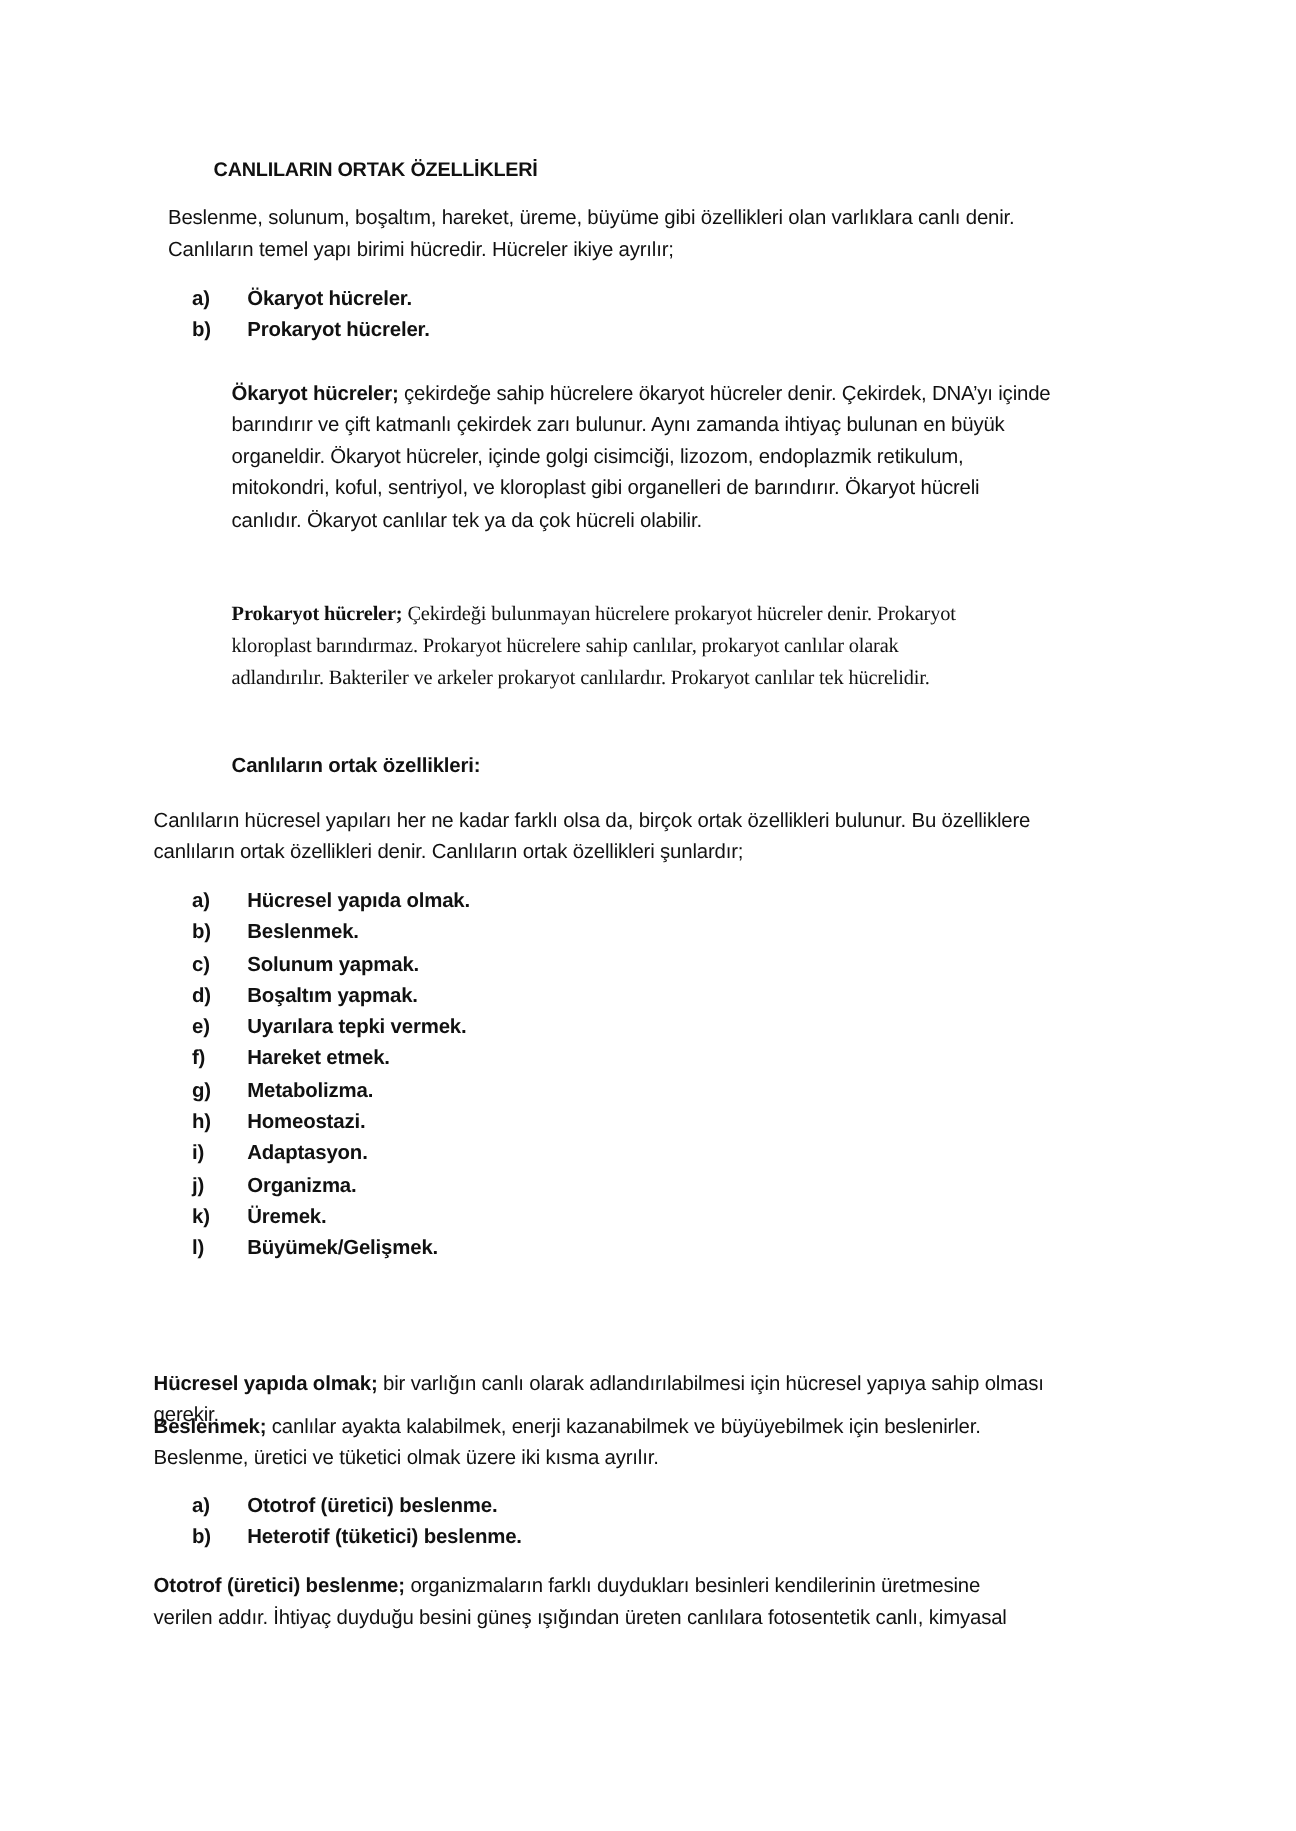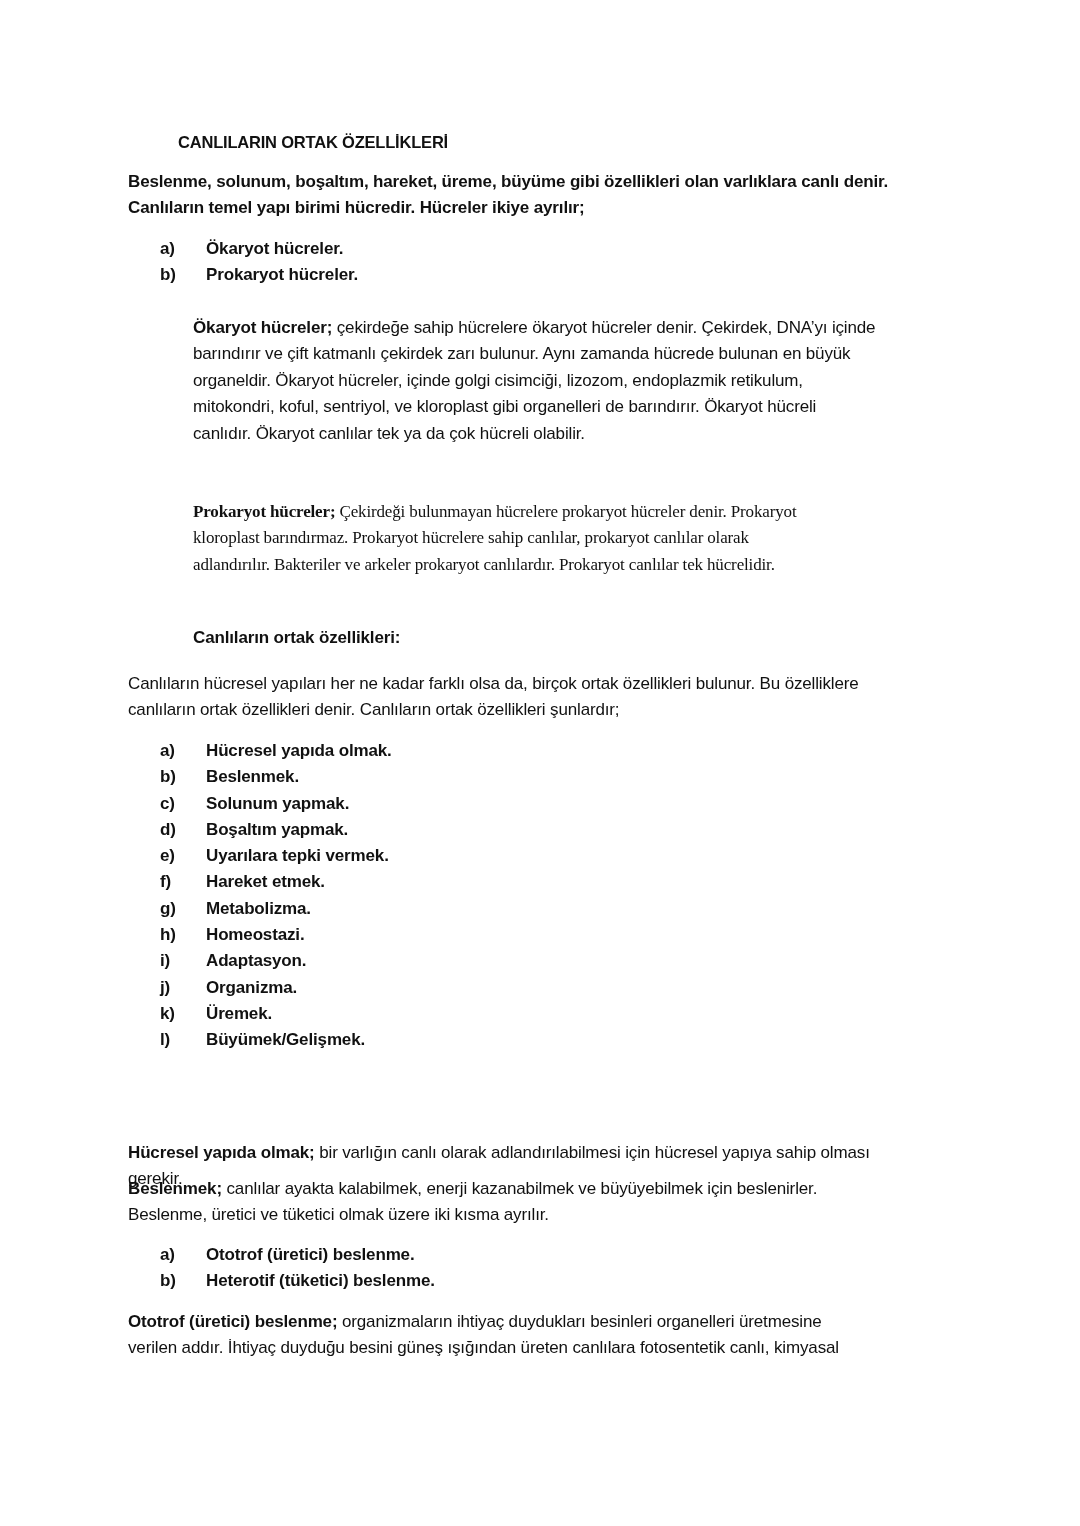--- a/index.html
+++ b/index.html
@@ -69,41 +69,41 @@
       letter-spacing: -0.15px;
     }
   </style>
 </head>
 <body>
 
 <div class="page">
 
   <div class="abs title" style="left:178px; top:129px;">CANLILARIN ORTAK ÖZELLİKLERİ</div>
 
-  <div class="para-block" style="left:128px; top:169px;font-weight:bold;">
+  <div class="para-block" style="left:140px; top:169px;">
     <span class="line">Beslenme, solunum, boşaltım, hareket, üreme, büyüme gibi özellikleri olan varlıklara canlı denir.</span>
     <span class="line">Canlıların temel yapı birimi hücredir. Hücreler ikiye ayrılır;</span>
   </div>
 
   <ul class="list" style="left:160px; top:236px;">
     <li>
       <span class="marker">a)</span>
       <span class="text">Ökaryot hücreler.</span>
     </li>
     <li>
       <span class="marker">b)</span>
       <span class="text">Prokaryot hücreler.</span>
     </li>
   </ul>
 
   <div class="para-block" style="left:193px; top:315px;">
     <span class="line">
       <b>Ökaryot hücreler;</b><span> çekirdeğe sahip hücrelere ökaryot hücreler denir. Çekirdek, DNA’yı içinde</span>
     </span>
-    <span class="line">barındırır ve çift katmanlı çekirdek zarı bulunur. Aynı zamanda hücrede bulunan en büyük</span>
+    <span class="line">barındırır ve çift katmanlı çekirdek zarı bulunur. Aynı zamanda ihtiyaç bulunan en büyük</span>
     <span class="line">organeldir. Ökaryot hücreler, içinde golgi cisimciği, lizozom, endoplazmik retikulum,</span>
     <span class="line">mitokondri, koful, sentriyol, ve kloroplast gibi organelleri de barındırır. Ökaryot hücreli</span>
     <span class="line">canlıdır. Ökaryot canlılar tek ya da çok hücreli olabilir.</span>
   </div>
 
   <div class="para-block" style="left:193px; top:499px;font-family:Liberation Serif, serif;">
     <span class="line">
       <b>Prokaryot hücreler;</b><span> Çekirdeği bulunmayan hücrelere prokaryot hücreler denir. Prokaryot</span>
     </span>
     <span class="line">kloroplast barındırmaz. Prokaryot hücrelere sahip canlılar, prokaryot canlılar olarak</span>
@@ -188,18 +188,18 @@
       <span class="text">Ototrof (üretici) beslenme.</span>
     </li>
     <li>
       <span class="marker">b)</span>
       <span class="text">Heterotif (tüketici) beslenme.</span>
     </li>
   </ul>
 
   <div class="para-block" style="left:128px; top:1309px;">
     <span class="line">
-      <b>Ototrof (üretici) beslenme;</b><span> organizmaların ihtiyaç duydukları besinleri organelleri üretmesine</span>
+      <b>Ototrof (üretici) beslenme;</b><span> organizmaların farklı duydukları besinleri kendilerinin üretmesine</span>
     </span>
     <span class="line">verilen addır. İhtiyaç duyduğu besini güneş ışığından üreten canlılara fotosentetik canlı, kimyasal</span>
   </div>
 
 </div>
 
 </body></html>

